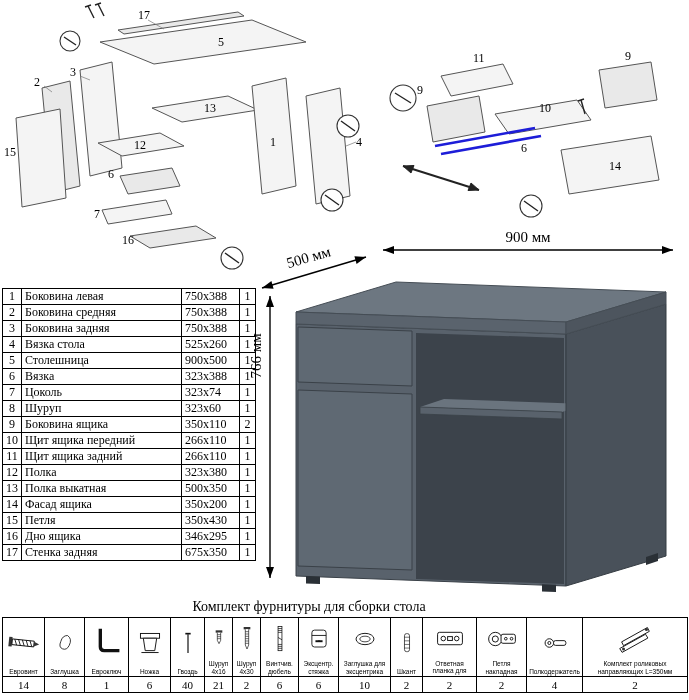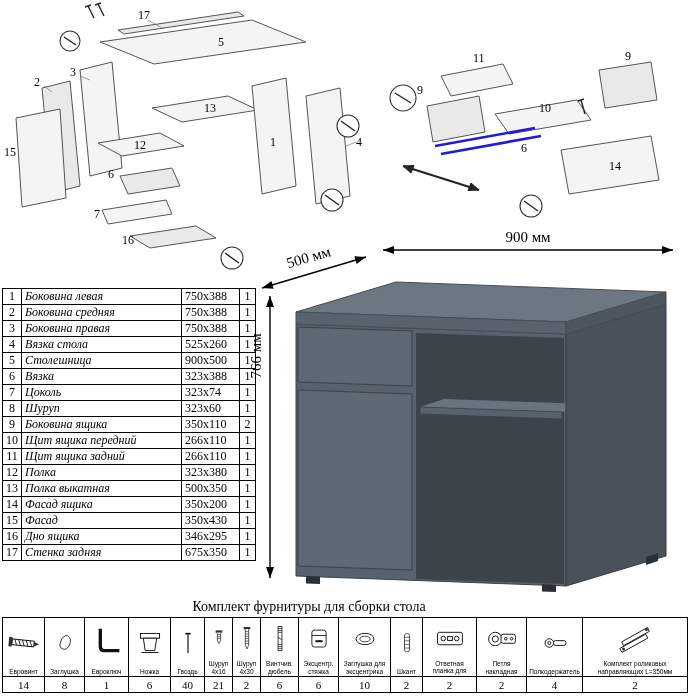--- a/index.html
+++ b/index.html
@@ -12,21 +12,21 @@
   .dl { font:12px "Liberation Serif", serif; fill:#000; }
   .panel { fill:#f4f4f4; stroke:#555; stroke-width:1; }
   .panel2 { fill:#e9e9e9; stroke:#555; stroke-width:1; }
   .callout { fill:#fff; stroke:#333; stroke-width:1.1; }
   .scr { stroke:#222; stroke-width:1.4; fill:none; }
   .leader { stroke:#777; stroke-width:.7; }
 
   #partsTable { position:absolute; left:2px; top:288px; border-collapse:collapse; font-size:12px; }
   #partsTable td { border:1px solid #000; height:16px; padding:0 3px; white-space:nowrap; }
   .c-num { width:18px; text-align:center; }
-  .c-name { width:160px;font-style:italic; }
+  .c-name { width:160px; }
   .c-size { width:58px; }
   .c-qty { width:16px; text-align:center; }
 
   #deskSvg { position:absolute; left:248px; top:226px; }
   .dim { font:15px "Liberation Serif", serif; fill:#000; }
 
   #hwTitle { position:absolute; top:599px; left:12px; width:594px; text-align:center; font-size:14px; }
 
   #hwTable { position:absolute; left:2px; top:617px; width:685px; border-collapse:collapse; table-layout:fixed; }
   #hwTable td { border:1px solid #000; padding:0; overflow:hidden; }
@@ -135,21 +135,21 @@
         <td class="c-qty">1</td>
       </tr>
     <tr>
         <td class="c-num">2</td>
         <td class="c-name">Боковина средняя</td>
         <td class="c-size">750x388</td>
         <td class="c-qty">1</td>
       </tr>
     <tr>
         <td class="c-num">3</td>
-        <td class="c-name">Боковина правая</td>
+        <td class="c-name">Боковина задняя</td>
         <td class="c-size">750x388</td>
         <td class="c-qty">1</td>
       </tr>
     <tr>
         <td class="c-num">4</td>
         <td class="c-name">Вязка стола</td>
         <td class="c-size">525x260</td>
         <td class="c-qty">1</td>
       </tr>
     <tr>
@@ -207,21 +207,21 @@
         <td class="c-qty">1</td>
       </tr>
     <tr>
         <td class="c-num">14</td>
         <td class="c-name">Фасад ящика</td>
         <td class="c-size">350x200</td>
         <td class="c-qty">1</td>
       </tr>
     <tr>
         <td class="c-num">15</td>
-        <td class="c-name">Фасад</td>
+        <td class="c-name">Петля</td>
         <td class="c-size">350x430</td>
         <td class="c-qty">1</td>
       </tr>
     <tr>
         <td class="c-num">16</td>
         <td class="c-name">Дно ящика</td>
         <td class="c-size">346x295</td>
         <td class="c-qty">1</td>
       </tr>
     <tr>

